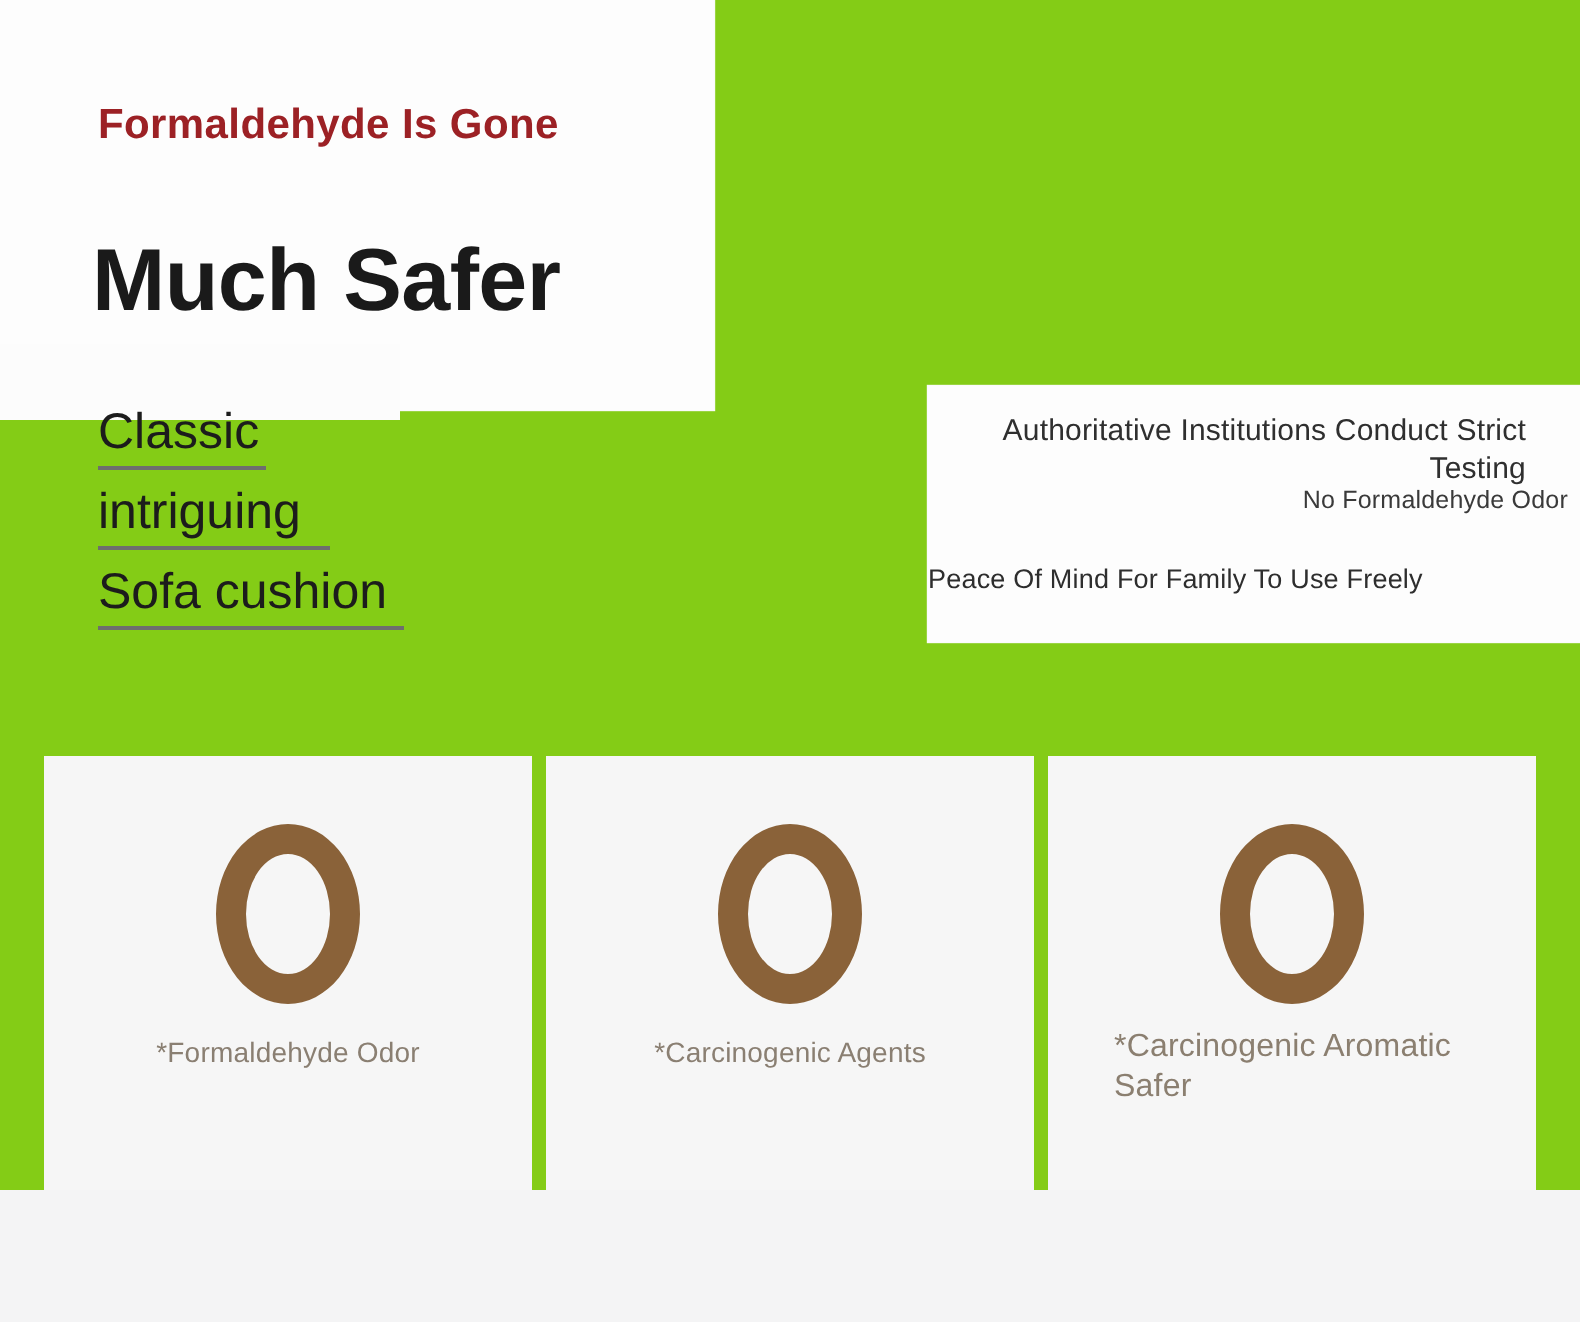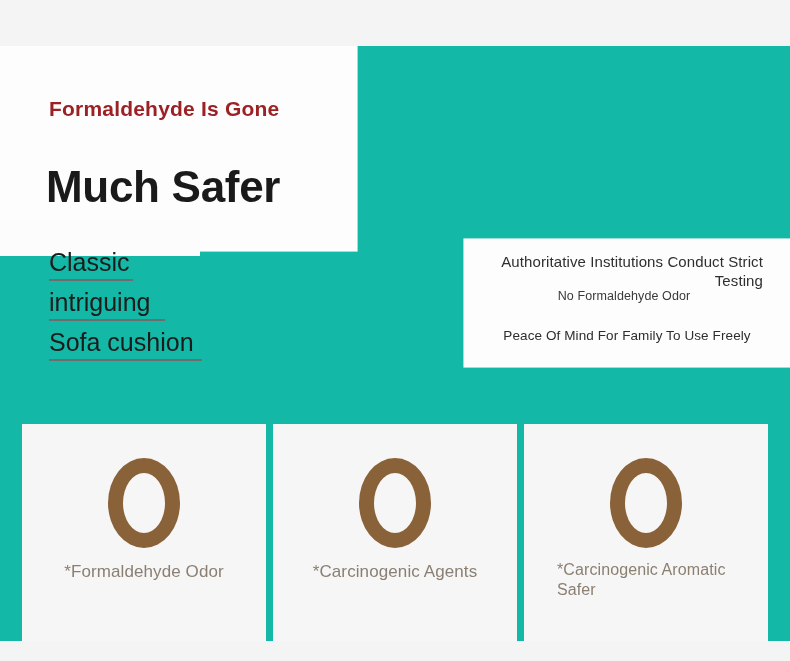--- a/index.html
+++ b/index.html
@@ -8,22 +8,21 @@
     background: #f4f4f5;
   }
   body {
     font-family: "Liberation Sans", sans-serif;
   }
   #page {
     position: relative;
     width: 790px;
     height: 595px;
     overflow: hidden;
-    background: #14b8a6;
-    margin-top: 46px;
+    background: #84cc16;
   }
 
   
   .panel {
     position: absolute;
     background: #fdfdfd;
     pointer-events: none;
   }
   #panel-topleft {
     left: 0px;  top: 0px;
@@ -108,30 +107,30 @@
     text-align: right;
     font-size: 15px;
     color: #2f2f2f;
     line-height: 19px;
     letter-spacing: 0.1px;
   }
   #claim-sub {
     position: absolute;
     left: 0; top: 50px;
     width: 320px;
-    text-align: center;
+    text-align: right;
     font-size: 12.5px;
     color: #3a3a3a;
     letter-spacing: 0.1px;
   }
   #claim-foot {
     position: absolute;
     left: 0; top: 89px;
     width: 326px;
-    text-align: center;
+    text-align: left;
     font-size: 13.5px;
     color: #2e2e2e;
     letter-spacing: 0.1px;
   }
 
   
   #cards {
     position: absolute;
     left: 22px;  top: 378px;
     width: 746px;
@@ -151,21 +150,21 @@
     margin-top: 34px;
     width: 72px;
     height: 90px;
     border-radius: 50%;
     border: 15px solid #8a6239;
     box-sizing: border-box;
     background: transparent;
   }
   .card-label {
     margin-top: 16px;
-    font-size: 17px;
+    font-size: 14px;
     color: #8a7f72;
     text-align: left;
     line-height: 16px;
     letter-spacing: 0.1px;
   }
   .card-label.big {
     font-size: 16px;
     line-height: 20px;
     color: #8b7f70;
     margin-top: 12px;

